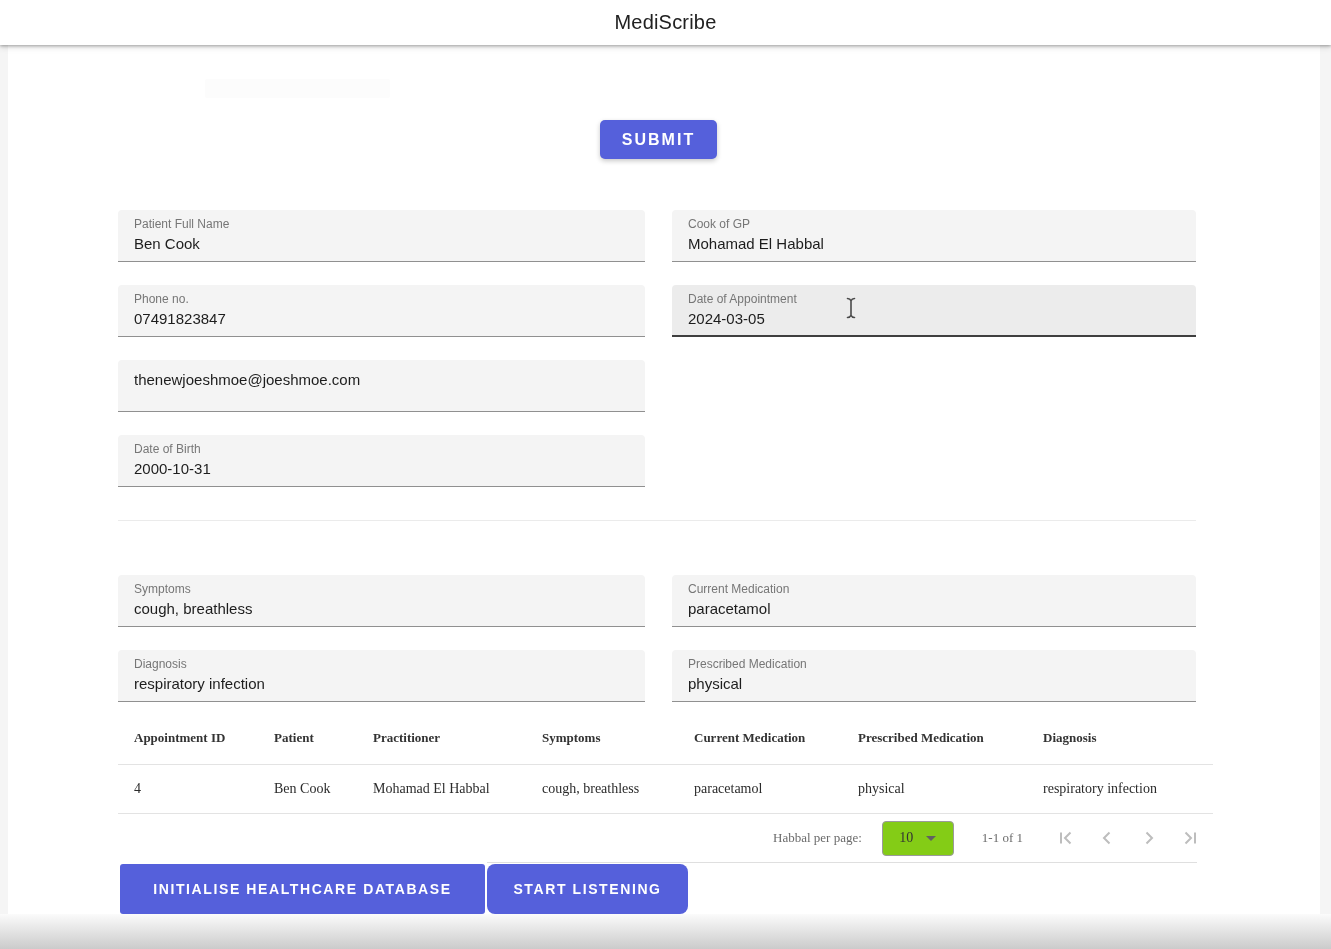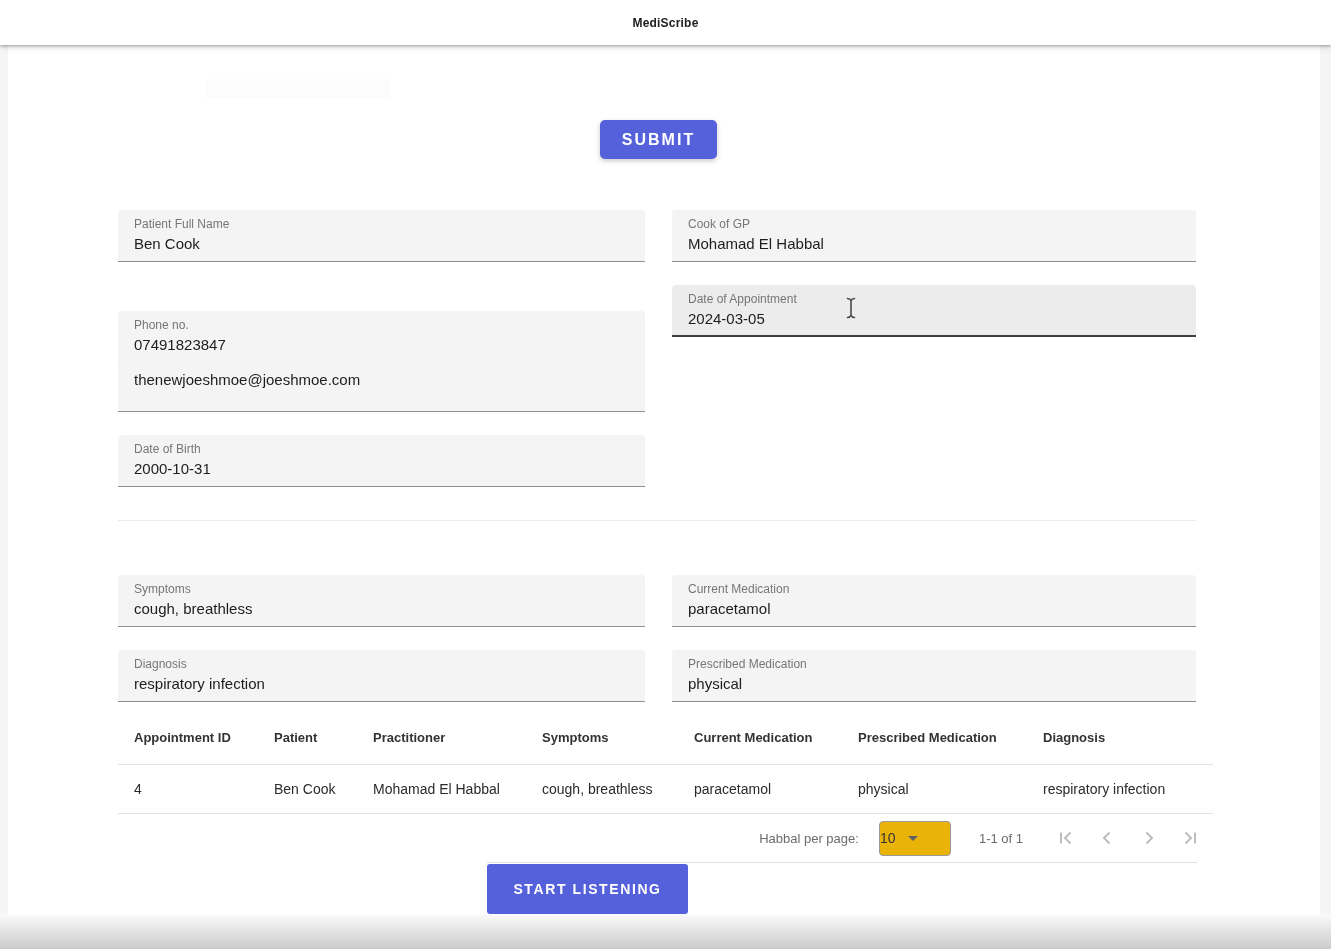--- a/index.html
+++ b/index.html
@@ -15,70 +15,70 @@
   .bottom-band {
     position:absolute; left:0; top:914px; width:1331px; height:35px;
     background:linear-gradient(#fbfbfb, #cbcbcb);
   }
   .appbar {
     position:absolute; left:0; top:0; width:1331px; height:45px;
     background:#ffffff; z-index:5;
     box-shadow:0 1px 3px rgba(0,0,0,.32), 0 3px 6px rgba(0,0,0,.10);
     display:flex; align-items:center; justify-content:center;
   }
-  .appbar-title { font-size:12px; font-weight:bold; color:#212121; letter-spacing:.2px; }
+  .appbar-title { font-size:20px; font-weight:normal; color:#212121; letter-spacing:.2px; }
   .ghost {
     position:absolute; left:205px; top:79px; width:185px; height:19px;
     background:#fcfcfc; border-radius:2px;
   }
   .btn {
     position:absolute; display:flex; align-items:center; justify-content:center;
     background:var(--primary,#5560db); color:#fff; border:none; cursor:pointer;
     font-family:"Liberation Sans", sans-serif; font-weight:bold;
   }
   .btn-submit {
     left:600px; top:120px; width:117px; height:39px; border-radius:5px;
     font-size:16px; letter-spacing:2px;
     box-shadow:0 2px 5px rgba(0,0,0,.22);
   }
   .btn-init { left:120px; top:864px; width:365px; height:50px; border-radius:3px; font-size:14px; letter-spacing:1.6px; }
-  .btn-listen { left:487px; top:864px; width:201px; height:50px; border-radius:3px; font-size:14px; letter-spacing:1.6px; }
+  .btn-listen { left:487px; top:864px; width:201px; height:50px; border-radius:8px; font-size:14px; letter-spacing:1.6px; }
   .field {
     position:absolute; height:52px; background:#f4f4f4;
     border-bottom:1px solid #909090; border-radius:4px 4px 0 0;
     padding:7px 16px 0;
   }
   .field.focused { background:#ececec; border-bottom:2px solid #3f3f3f; }
   .fl { display:block; font-size:12px; line-height:14px; color:#767676; }
   .fv {
     display:block; width:100%; margin-top:4px; border:none; outline:none;
     background:transparent; font-family:"Liberation Sans", sans-serif;
     font-size:15px; color:#1d1d1d;
   }
   .divider { position:absolute; left:118px; top:520px; width:1078px; height:1px; background:#ebebeb; }
   .cursor-ibeam { position:absolute; left:845px; top:296px; width:12px; height:24px; pointer-events:none; }
-  .records { position:absolute; left:118px; top:711px; width:1095px; }
+  .records { position:absolute; left:118px; top:711px; width:1095px;font-family:Liberation Serif, serif; }
   .trow {
     display:grid; grid-template-columns:140px 99px 169px 152px 164px 185px 1fr;
     align-items:center;
   }
   .trow > div { padding-left:16px; overflow:hidden; white-space:nowrap; }
   .thead { height:54px; border-bottom:1px solid #e3e3e3; }
   .thead > div { font-size:13px; font-weight:bold; color:#333; }
   .tdata { height:49px; border-bottom:1px solid #e3e3e3; }
   .tdata > div { font-size:14px; color:#2b2b2b; }
   .pager {
     height:48px; display:flex; align-items:center; justify-content:flex-end;
     padding-right:10px;
   }
   .pager-label { font-size:13px; color:#6b6b6b; }
   .page-size {
     margin-left:20px; width:72px; height:35px; border:1px solid #9a9a9a; border-radius:4px;
-    display:flex; align-items:center; gap:13px;
-    background:#eab308; cursor:pointer;
+    display:flex; align-items:center; justify-content:center; gap:13px;
+    background:#84cc16; cursor:pointer;
   }
   .page-size-value { font-size:14px; color:#333; }
   .caret {
     width:0; height:0; border-left:5px solid transparent; border-right:5px solid transparent;
     border-top:5px solid #616161;
   }
   .pager-range { margin-left:28px; font-size:13px; color:#6b6b6b; }
   .nav-icons { margin-left:30px; display:flex; align-items:center; gap:18px; }
   .nav-btn { width:24px; height:24px; background:none; border:none; padding:0; cursor:pointer; }
   .pager-bottom-border { position:absolute; left:369px; top:151px; width:710px; height:1px; background:#dfdfdf; }
@@ -101,21 +101,21 @@
   <button class="btn btn-submit">SUBMIT</button>
 
   <div class="field" style="left:118px; top:210px; width:527px;">
     <label class="fl">Patient Full Name</label>
     <input class="fv" readonly="" value="Ben Cook" style="">
   </div>
   <div class="field" style="left:672px; top:210px; width:524px;">
     <label class="fl">Cook of GP</label>
     <input class="fv" readonly="" value="Mohamad El Habbal" style="">
   </div>
-  <div class="field" style="left:118px; top:285px; width:527px;margin-top:26px;">
+  <div class="field" style="left:118px; top:285px; width:527px;">
     <label class="fl">Phone no.</label>
     <input class="fv" readonly="" value="07491823847" style="">
   </div>
   <div class="field focused" style="left:672px; top:285px; width:524px;">
     <label class="fl">Date of Appointment</label>
     <input class="fv" readonly="" value="2024-03-05" style="">
   </div>
   <div class="field" style="left:118px; top:360px; width:527px;">
     <input class="fv" readonly="" value="thenewjoeshmoe@joeshmoe.com" style="">
   </div>
@@ -192,15 +192,16 @@
         <button class="nav-btn">
           <svg viewBox="0 0 24 24" width="24" height="24">
               <path d="M6.5 6.5 L12 12 L6.5 17.5 M16 6.5 V17.5" stroke="#bdbdbd" stroke-width="2" fill="none"></path>
             </svg>
         </button>
       </div>
     </div>
     <div class="pager-bottom-border"></div>
   </div>
 
+  <button class="btn btn-init">INITIALISE HEALTHCARE DATABASE</button>
   <button class="btn btn-listen">START LISTENING</button>
 
 </div>
 
 </body></html>

